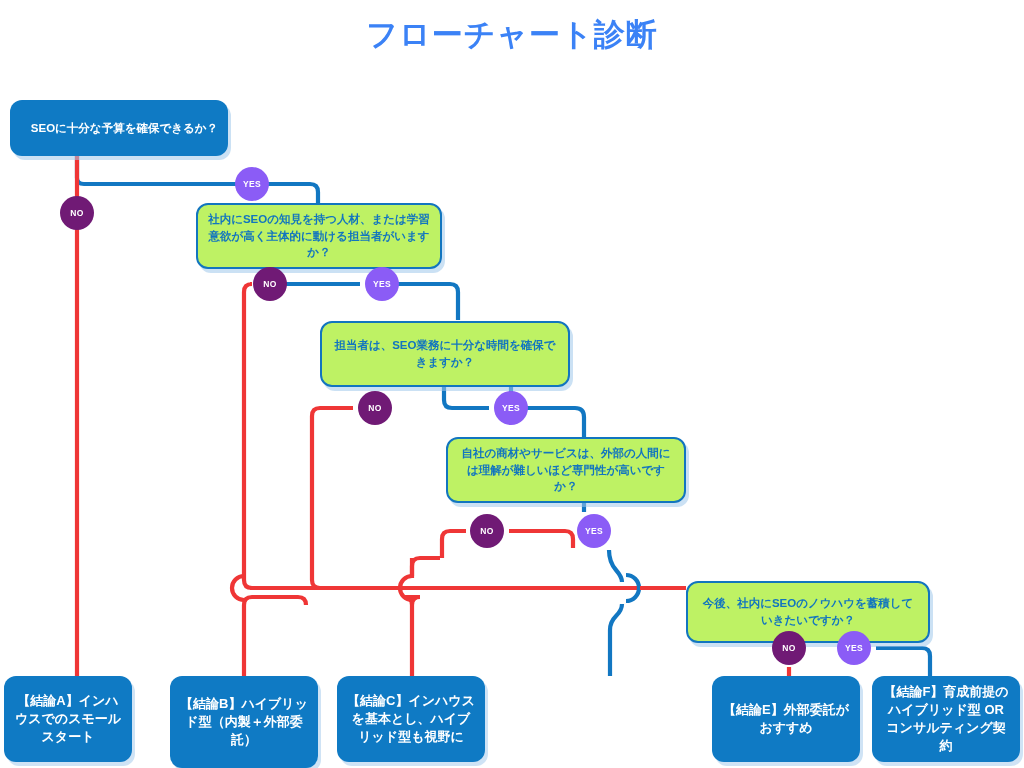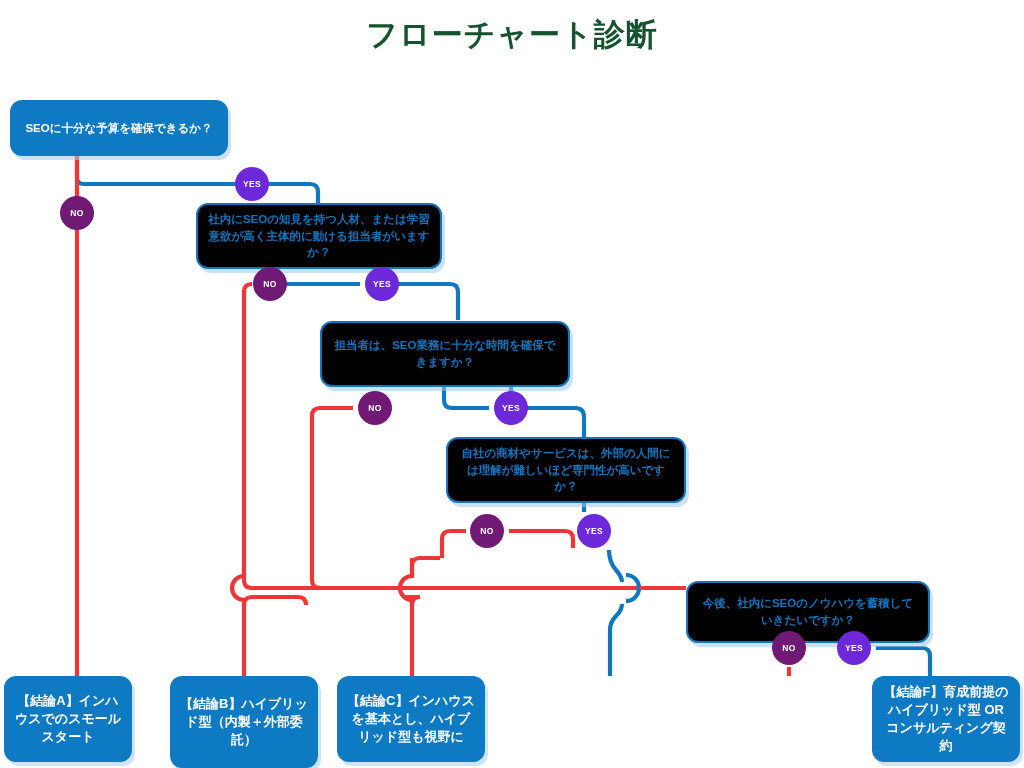--- a/index.html
+++ b/index.html
@@ -8,39 +8,39 @@
     background:#ffffff;
     font-family:"Liberation Sans","DejaVu Sans",sans-serif;
     overflow:hidden;
     position:relative;
   }
   #canvas{position:absolute;left:0;top:0;width:1024px;height:768px;}
 
   .title{
     position:absolute;left:0;top:14px;width:1024px;
     text-align:center;
-    font-size:31px;font-weight:bold;color:#14532d;
+    font-size:31px;font-weight:bold;color:#3b82f6;
     letter-spacing:1px;
     white-space:nowrap;
   }
 
   svg.wires{position:absolute;left:0;top:0;width:1024px;height:768px;pointer-events:none;}
 
   .node{
     position:absolute;
     box-sizing:border-box;
     border-radius:12px;
-    display:flex;align-items:center;justify-content:center;
+    display:flex;align-items:center;justify-content:flex-end;
     text-align:center;
     font-weight:bold;
     line-height:1.45;
     padding:6px 10px;
   }
   .node.q{
-    background:#000000;
+    background:#bef264;
     border:2.5px solid #1275bf;
     color:#1275bf;
     font-size:11.5px;
     box-shadow:3px 4px 0 rgba(160,200,235,.55);
   }
   .node.start{
     background:#0f7ac4;
     border:none;
     color:#ffffff;
     font-size:11.5px;
@@ -57,21 +57,21 @@
 
   .badge{
     position:absolute;
     border-radius:50%;
     display:flex;align-items:center;justify-content:center;
     color:#ffffff;
     font-size:8.5px;
     font-weight:bold;
     letter-spacing:.4px;
   }
-  .badge.yes{background:#6d28d9;}
+  .badge.yes{background:#8b5cf6;}
   .badge.no{background:#701a75;}
 </style>
 </head>
 <body>
 
 <div id="canvas">
 
   <div class="title">フローチャート診断</div>
 
   <svg class="wires" viewBox="0 0 1024 768">
@@ -145,20 +145,23 @@
 
   <div class="node result" style="left:170px;top:676px;width:148px;height:92px;">
     <span>【結論B】ハイブリッド型（内製＋外部委託）</span>
   </div>
 
   <div class="node result" style="left:337px;top:676px;width:148px;height:86px;">
     <span>【結論C】インハウスを基本とし、ハイブリッド型も視野に</span>
   </div>
 
 
+  <div class="node result" style="left:712px;top:676px;width:148px;height:86px;">
+    <span>【結論E】外部委託がおすすめ</span>
+  </div>
 
   <div class="node result" style="left:872px;top:676px;width:148px;height:86px;">
     <span>【結論F】育成前提のハイブリッド型 OR コンサルティング契約</span>
   </div>
 
   <div class="badge yes" style="left:235px;top:167px;width:34px;height:34px;">
     <span>YES</span>
   </div>
 
   <div class="badge no" style="left:60px;top:196px;width:34px;height:34px;">

